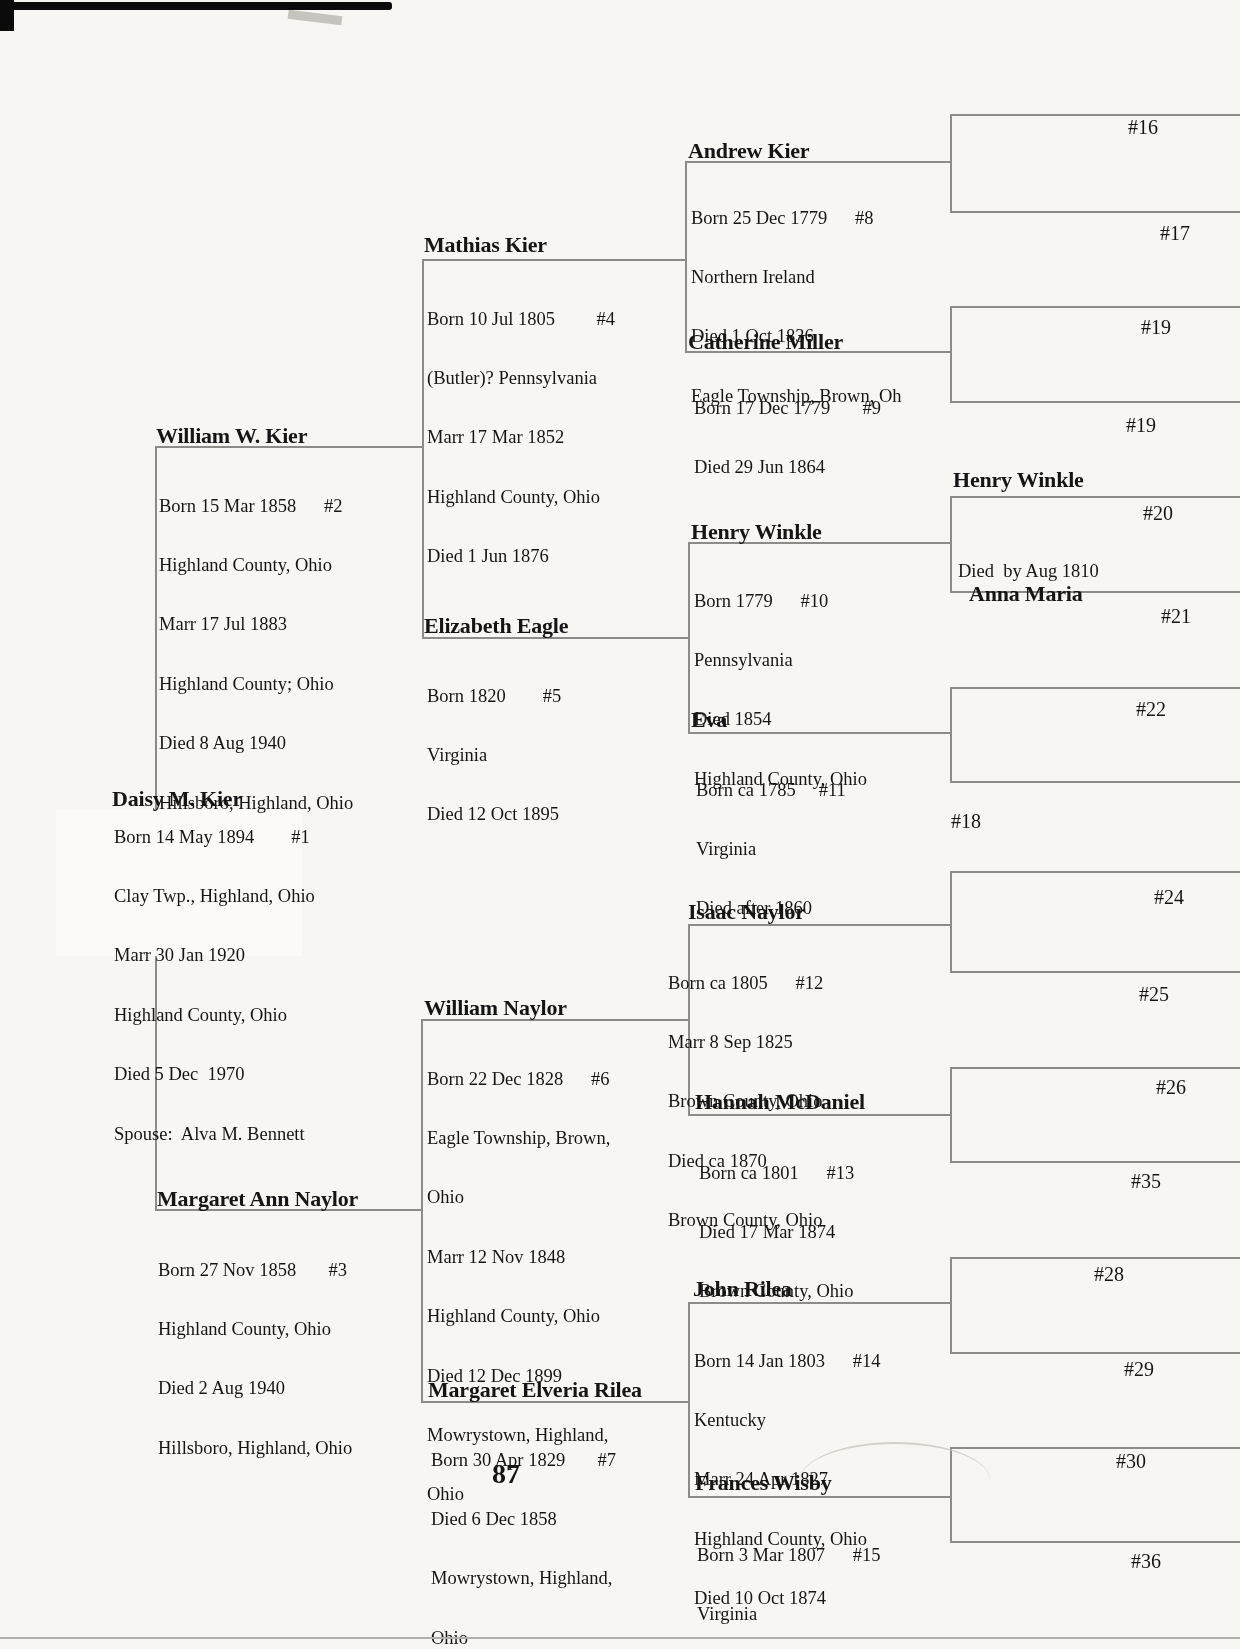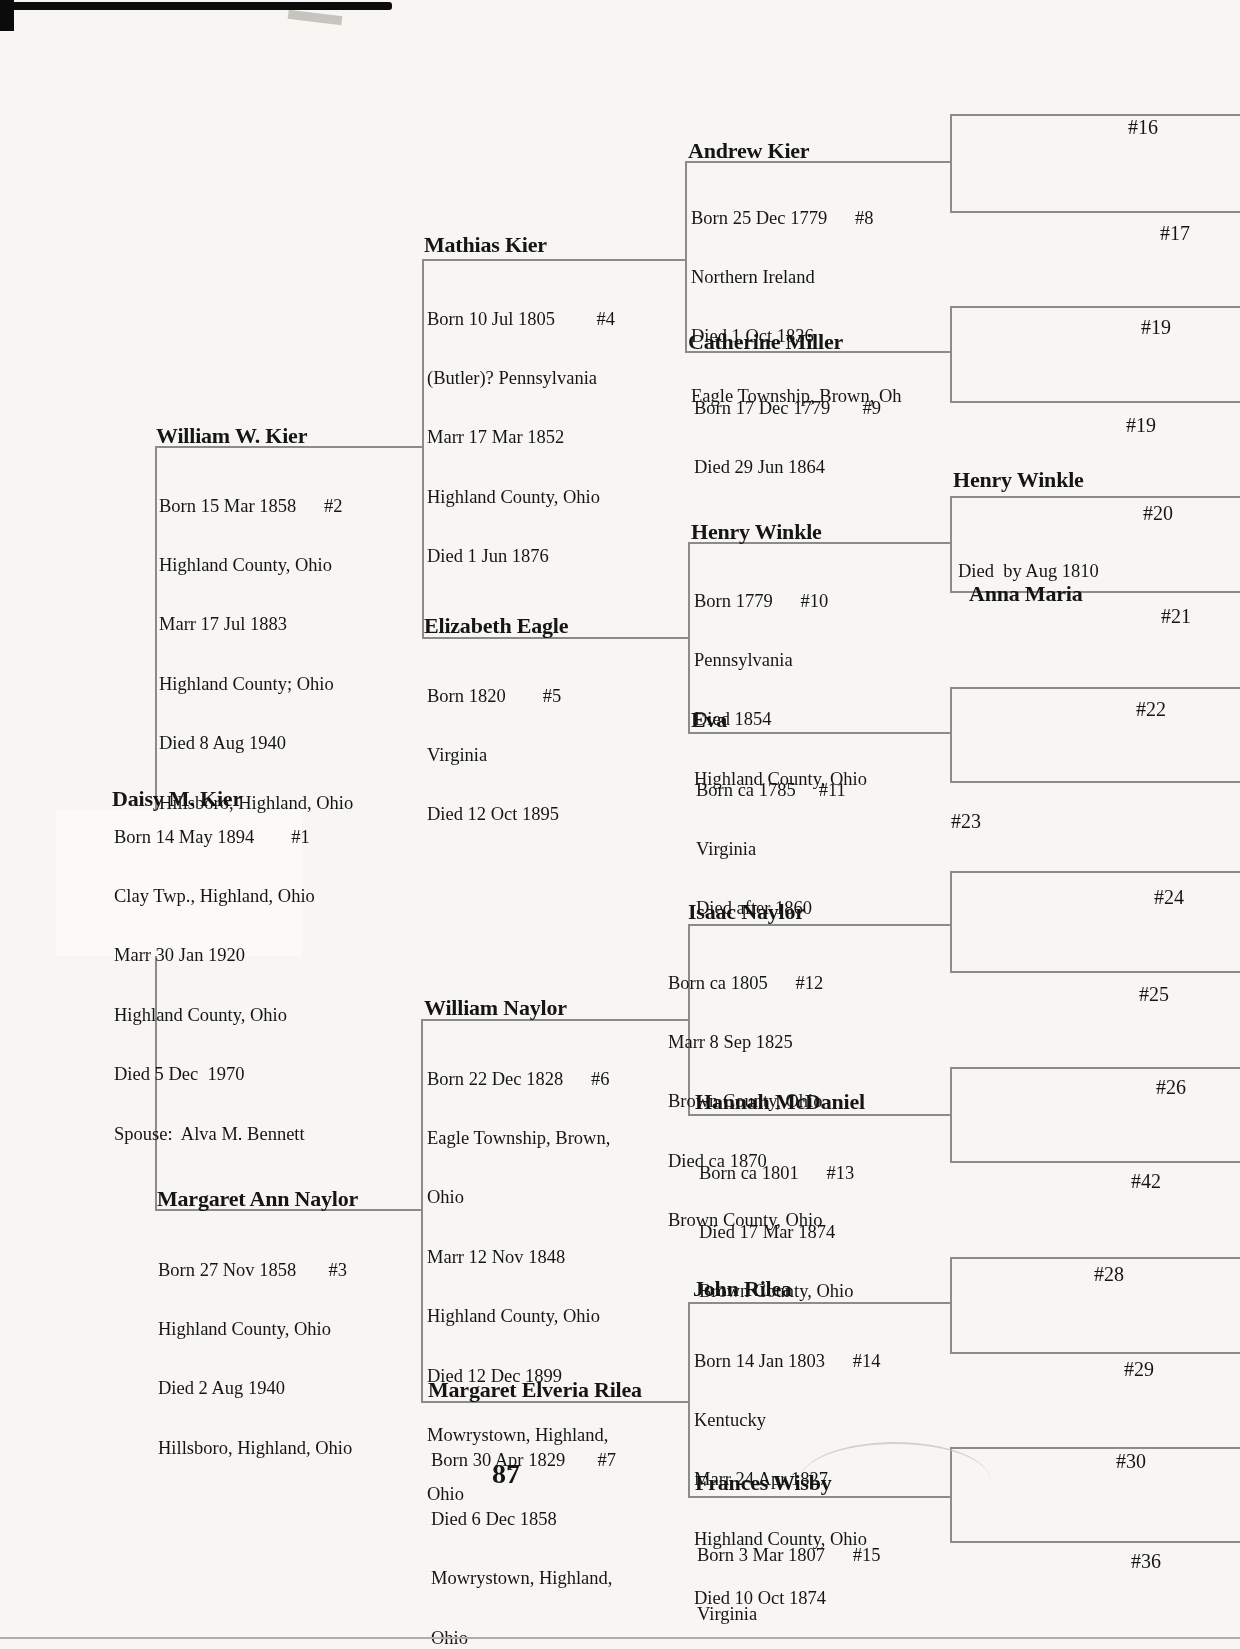--- a/index.html
+++ b/index.html
@@ -267,25 +267,25 @@
     <div class="pname" style="left:969px;top:581px">Anna Maria</div>
   </div>
 
   <div class="slot" style="left:1128px;top:116px">#16</div>
   <div class="slot" style="left:1160px;top:222px">#17</div>
   <div class="slot" style="left:1141px;top:316px">#19</div>
   <div class="slot" style="left:1126px;top:414px">#19</div>
   <div class="slot" style="left:1143px;top:502px">#20</div>
   <div class="slot" style="left:1161px;top:605px">#21</div>
   <div class="slot" style="left:1136px;top:698px">#22</div>
-  <div class="slot" style="left:951px;top:810px">#23</div>
+  <div class="slot" style="left:951px;top:810px">#18</div>
   <div class="slot" style="left:1154px;top:886px">#24</div>
   <div class="slot" style="left:1139px;top:983px">#25</div>
   <div class="slot" style="left:1156px;top:1076px">#26</div>
-  <div class="slot" style="left:1131px;top:1170px">#42</div>
+  <div class="slot" style="left:1131px;top:1170px">#35</div>
   <div class="slot" style="left:1094px;top:1263px">#28</div>
   <div class="slot" style="left:1124px;top:1358px">#29</div>
   <div class="slot" style="left:1116px;top:1450px">#30</div>
   <div class="slot" style="left:1131px;top:1550px">#36</div>
 
   <div class="pagenum" style="left:492px;top:1458px">87</div>
 
   <div class="artifact" style="left:0;top:2px;width:392px;height:8px;background:#0b0b0b;border-radius:0 3px 3px 0"></div>
   <div class="artifact" style="left:0;top:0;width:14px;height:31px;background:#0b0b0b"></div>
   <div class="artifact" style="left:288px;top:13px;width:54px;height:9px;background:#8a8880;opacity:.45;transform:rotate(7deg)"></div>

